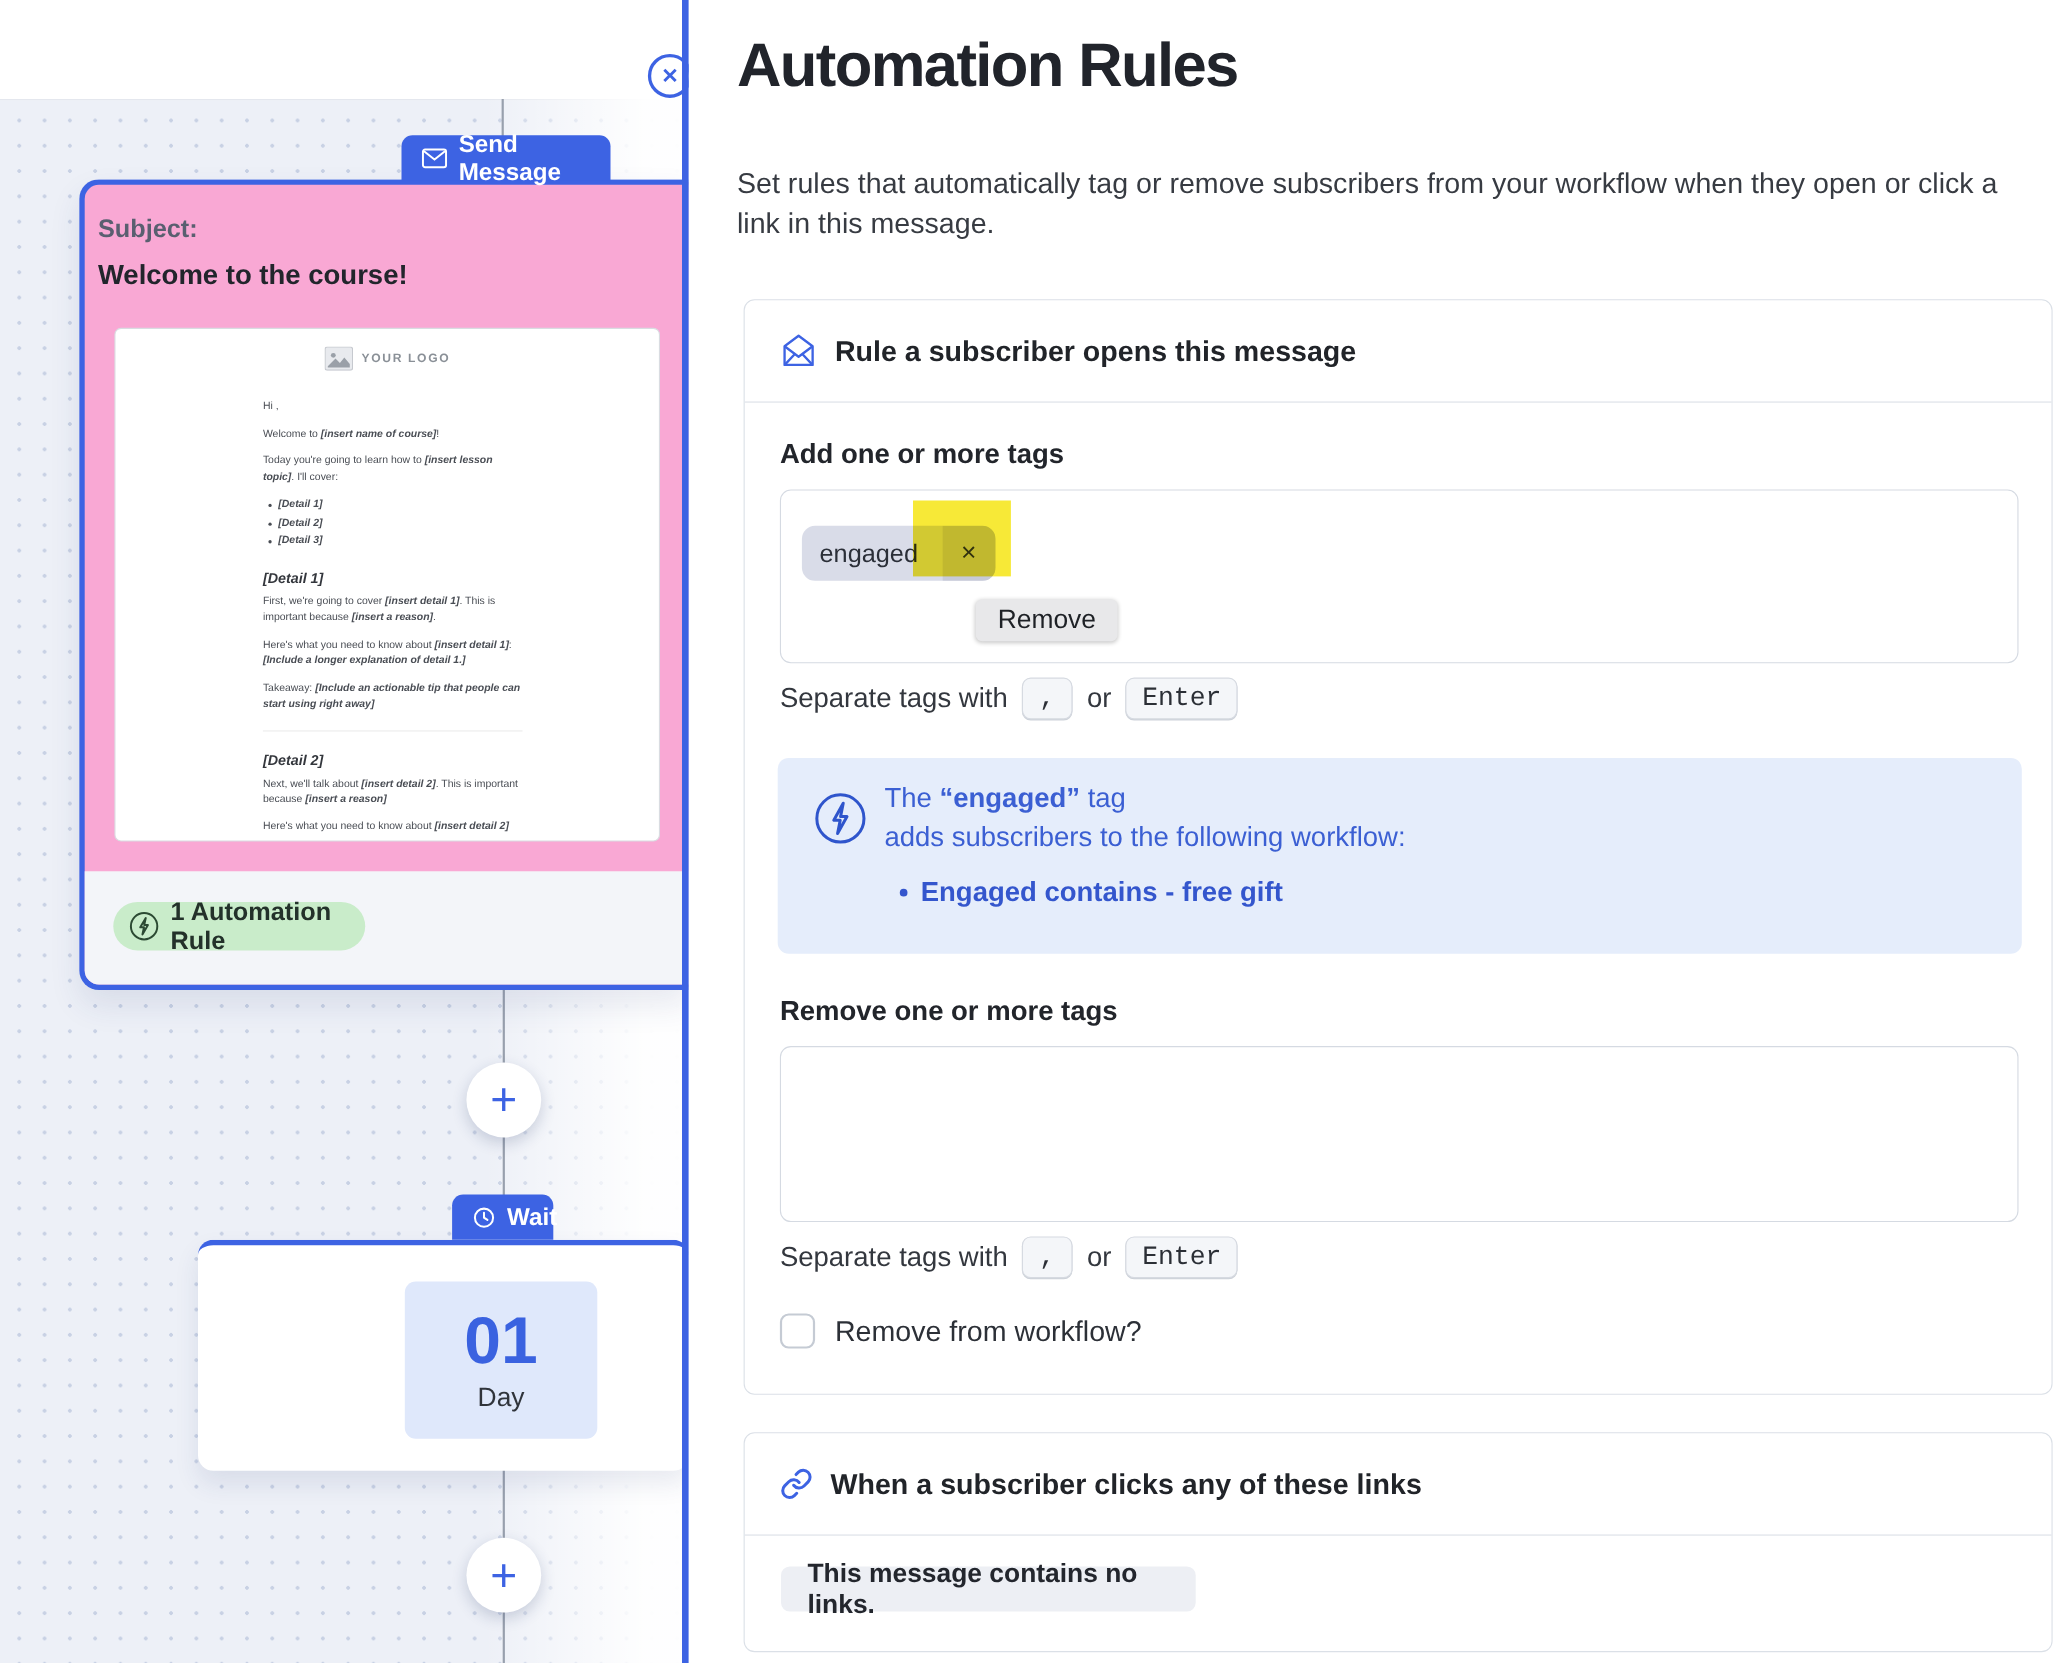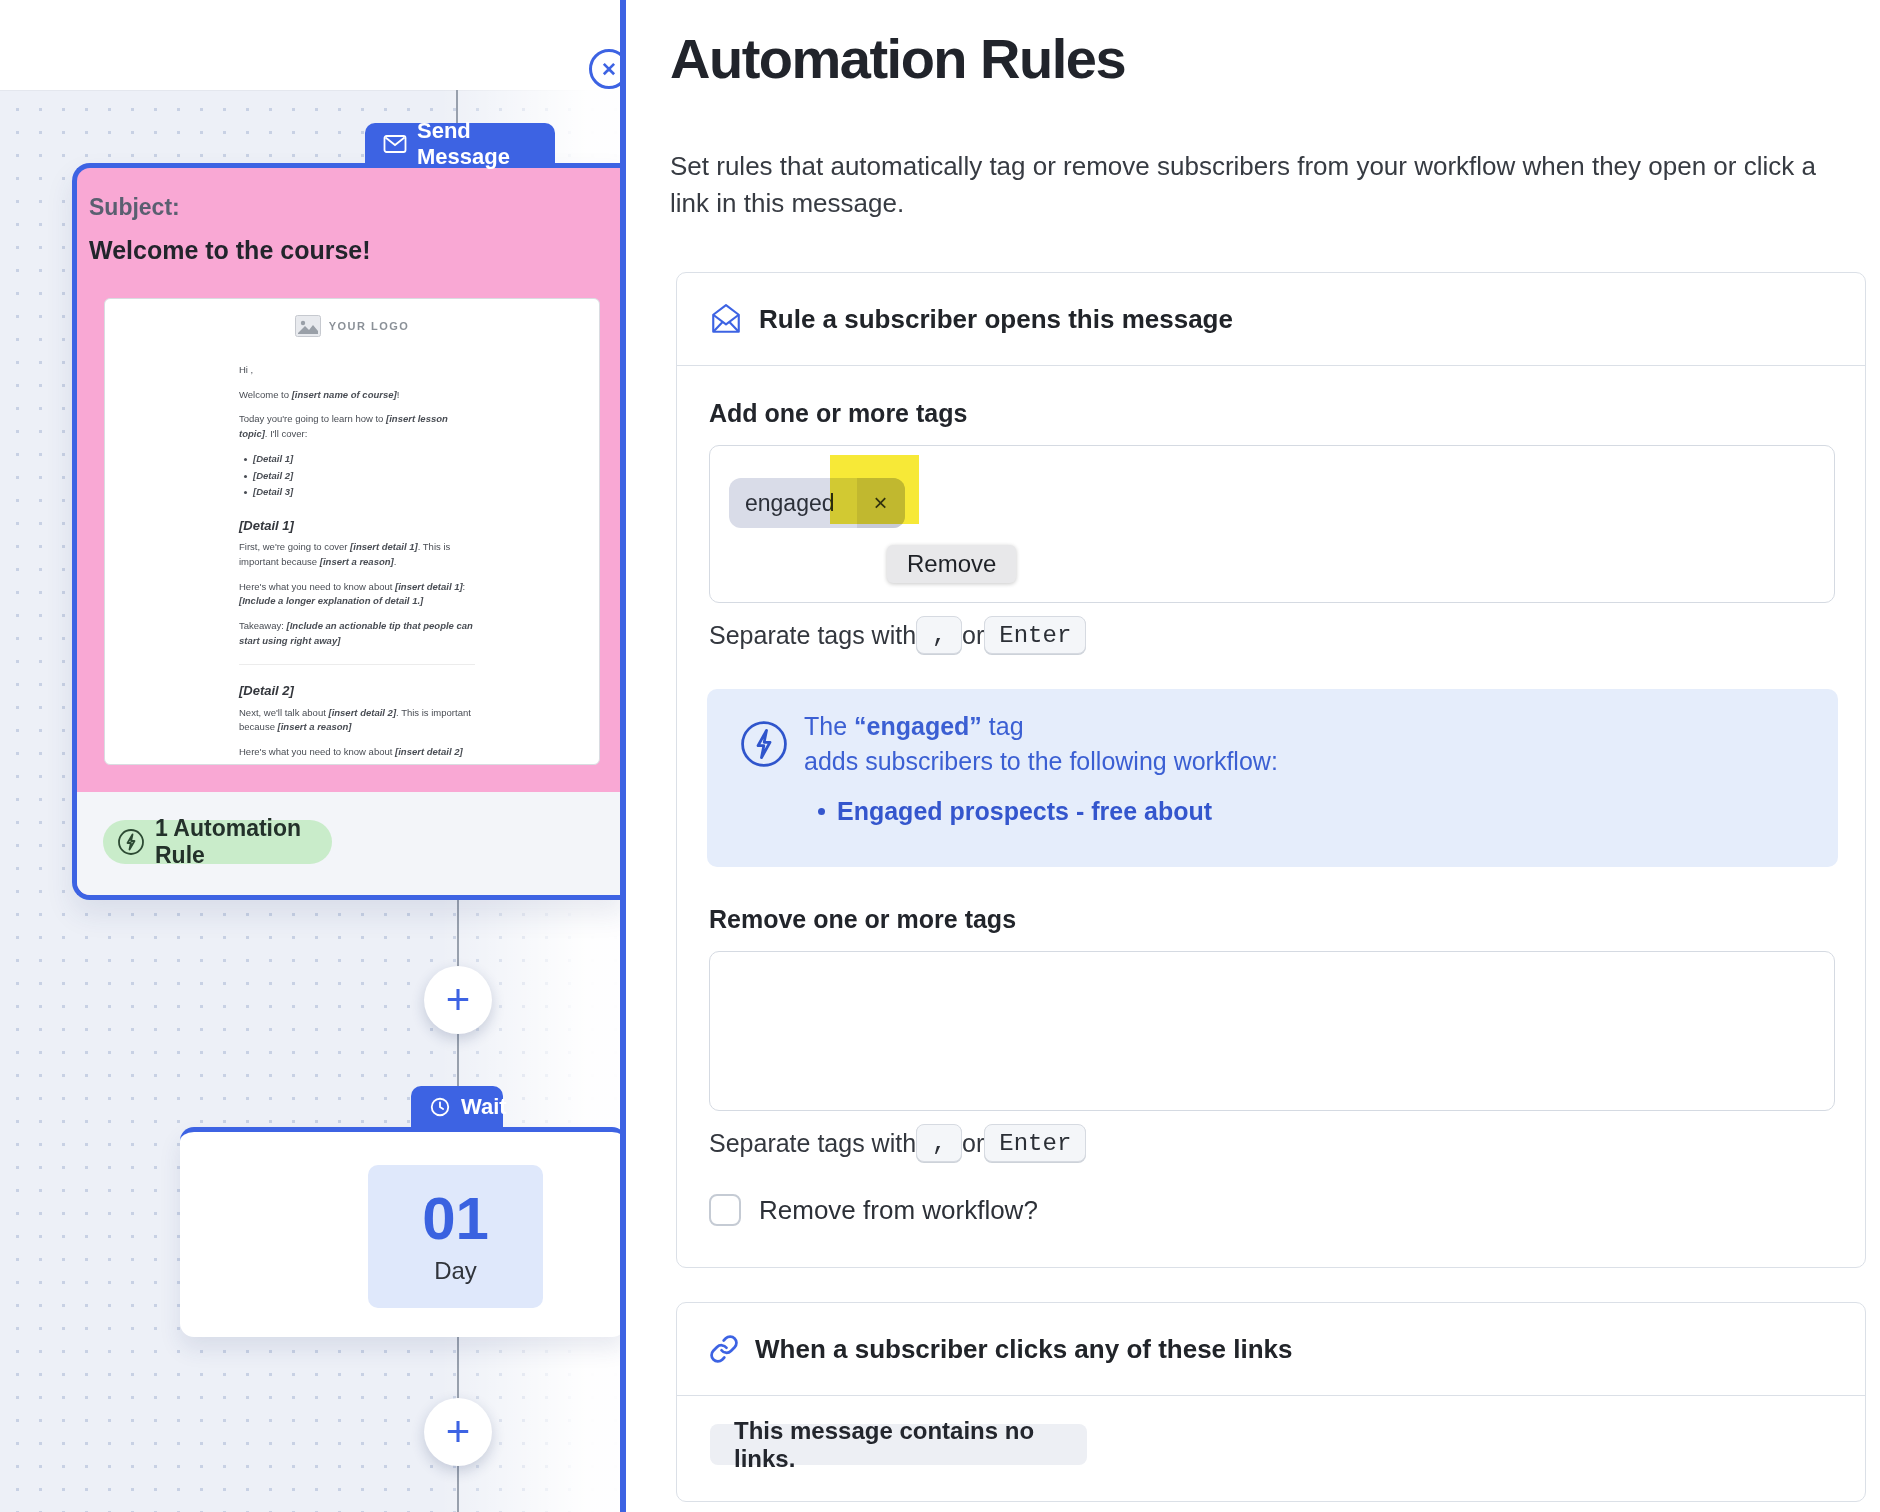--- a/index.html
+++ b/index.html
@@ -89,21 +89,21 @@
   .chip{left:19px;top:32px;height:50px;display:flex;align-items:stretch;border-radius:12px;
     overflow:hidden;background:#d9dce8;z-index:1;text-align:center;}
   .chip-text{display:flex;align-items:center;padding:0 22px 0 16px;font-size:23px;color:#2b2f38;}
   .chip-x{display:flex;align-items:center;justify-content:center;width:48px;background:#c7cad7;
     font-size:24px;color:#33363f;}
   .hl-yellow{left:120px;top:9px;width:89px;height:69px;background:#f7e937;mix-blend-mode:multiply;z-index:2;}
   .tooltip{left:177px;top:99px;height:38px;padding:0 20px;background:#e8e8ea;border-radius:6px;
     display:flex;align-items:center;font-size:24px;color:#1e2126;z-index:3;
     box-shadow:0 1px 4px rgba(0,0,0,.22);}
 
-  .sep-row{left:32px;display:flex;align-items:center;font-size:25px;color:#33373e;}
+  .sep-row{left:32px;display:flex;align-items:center;gap:13px;font-size:25px;color:#33373e;}
   .sep1{top:343px;}
   .sep2{top:851px;}
   .keycap{display:flex;align-items:center;justify-content:center;height:38px;min-width:46px;
     padding:0 14px;box-sizing:border-box;background:#f4f6f9;border:1.5px solid #d6dae1;border-radius:8px;
     font-family:"Liberation Mono",monospace;font-size:24px;color:#2b2f36;box-shadow:0 1px 0 #cdd2d9;}
 
   .infobox{left:30px;top:416px;width:1131px;height:178px;background:#e5edfb;border-radius:10px;}
   .bolt-circle{left:33px;top:31px;width:48px;height:48px;}
   .info-text{left:97px;top:20px;font-size:25px;color:#3b5fd3;line-height:35px;}
   .info-bold{font-weight:800;}
@@ -268,21 +268,21 @@
         </div>
         <div class="abs info-text">
           <div>
             <span>The</span>
             <span class="info-bold">“engaged”</span>
             <span>tag</span>
           </div>
           <div>adds subscribers to the following workflow:</div>
           <div class="info-bullet">
             <span class="bullet-dot"></span>
-            <span class="wf-link">Engaged prospects - free about</span>
+            <span class="wf-link">Engaged contains - free gift</span>
           </div>
         </div>
       </div>
 
       <div class="abs sub-label lbl-remove">Remove one or more tags</div>
       <div class="abs txtarea"></div>
 
       <div class="abs sep-row sep2">
         <span>Separate tags with</span>
         <span class="keycap">,</span>

